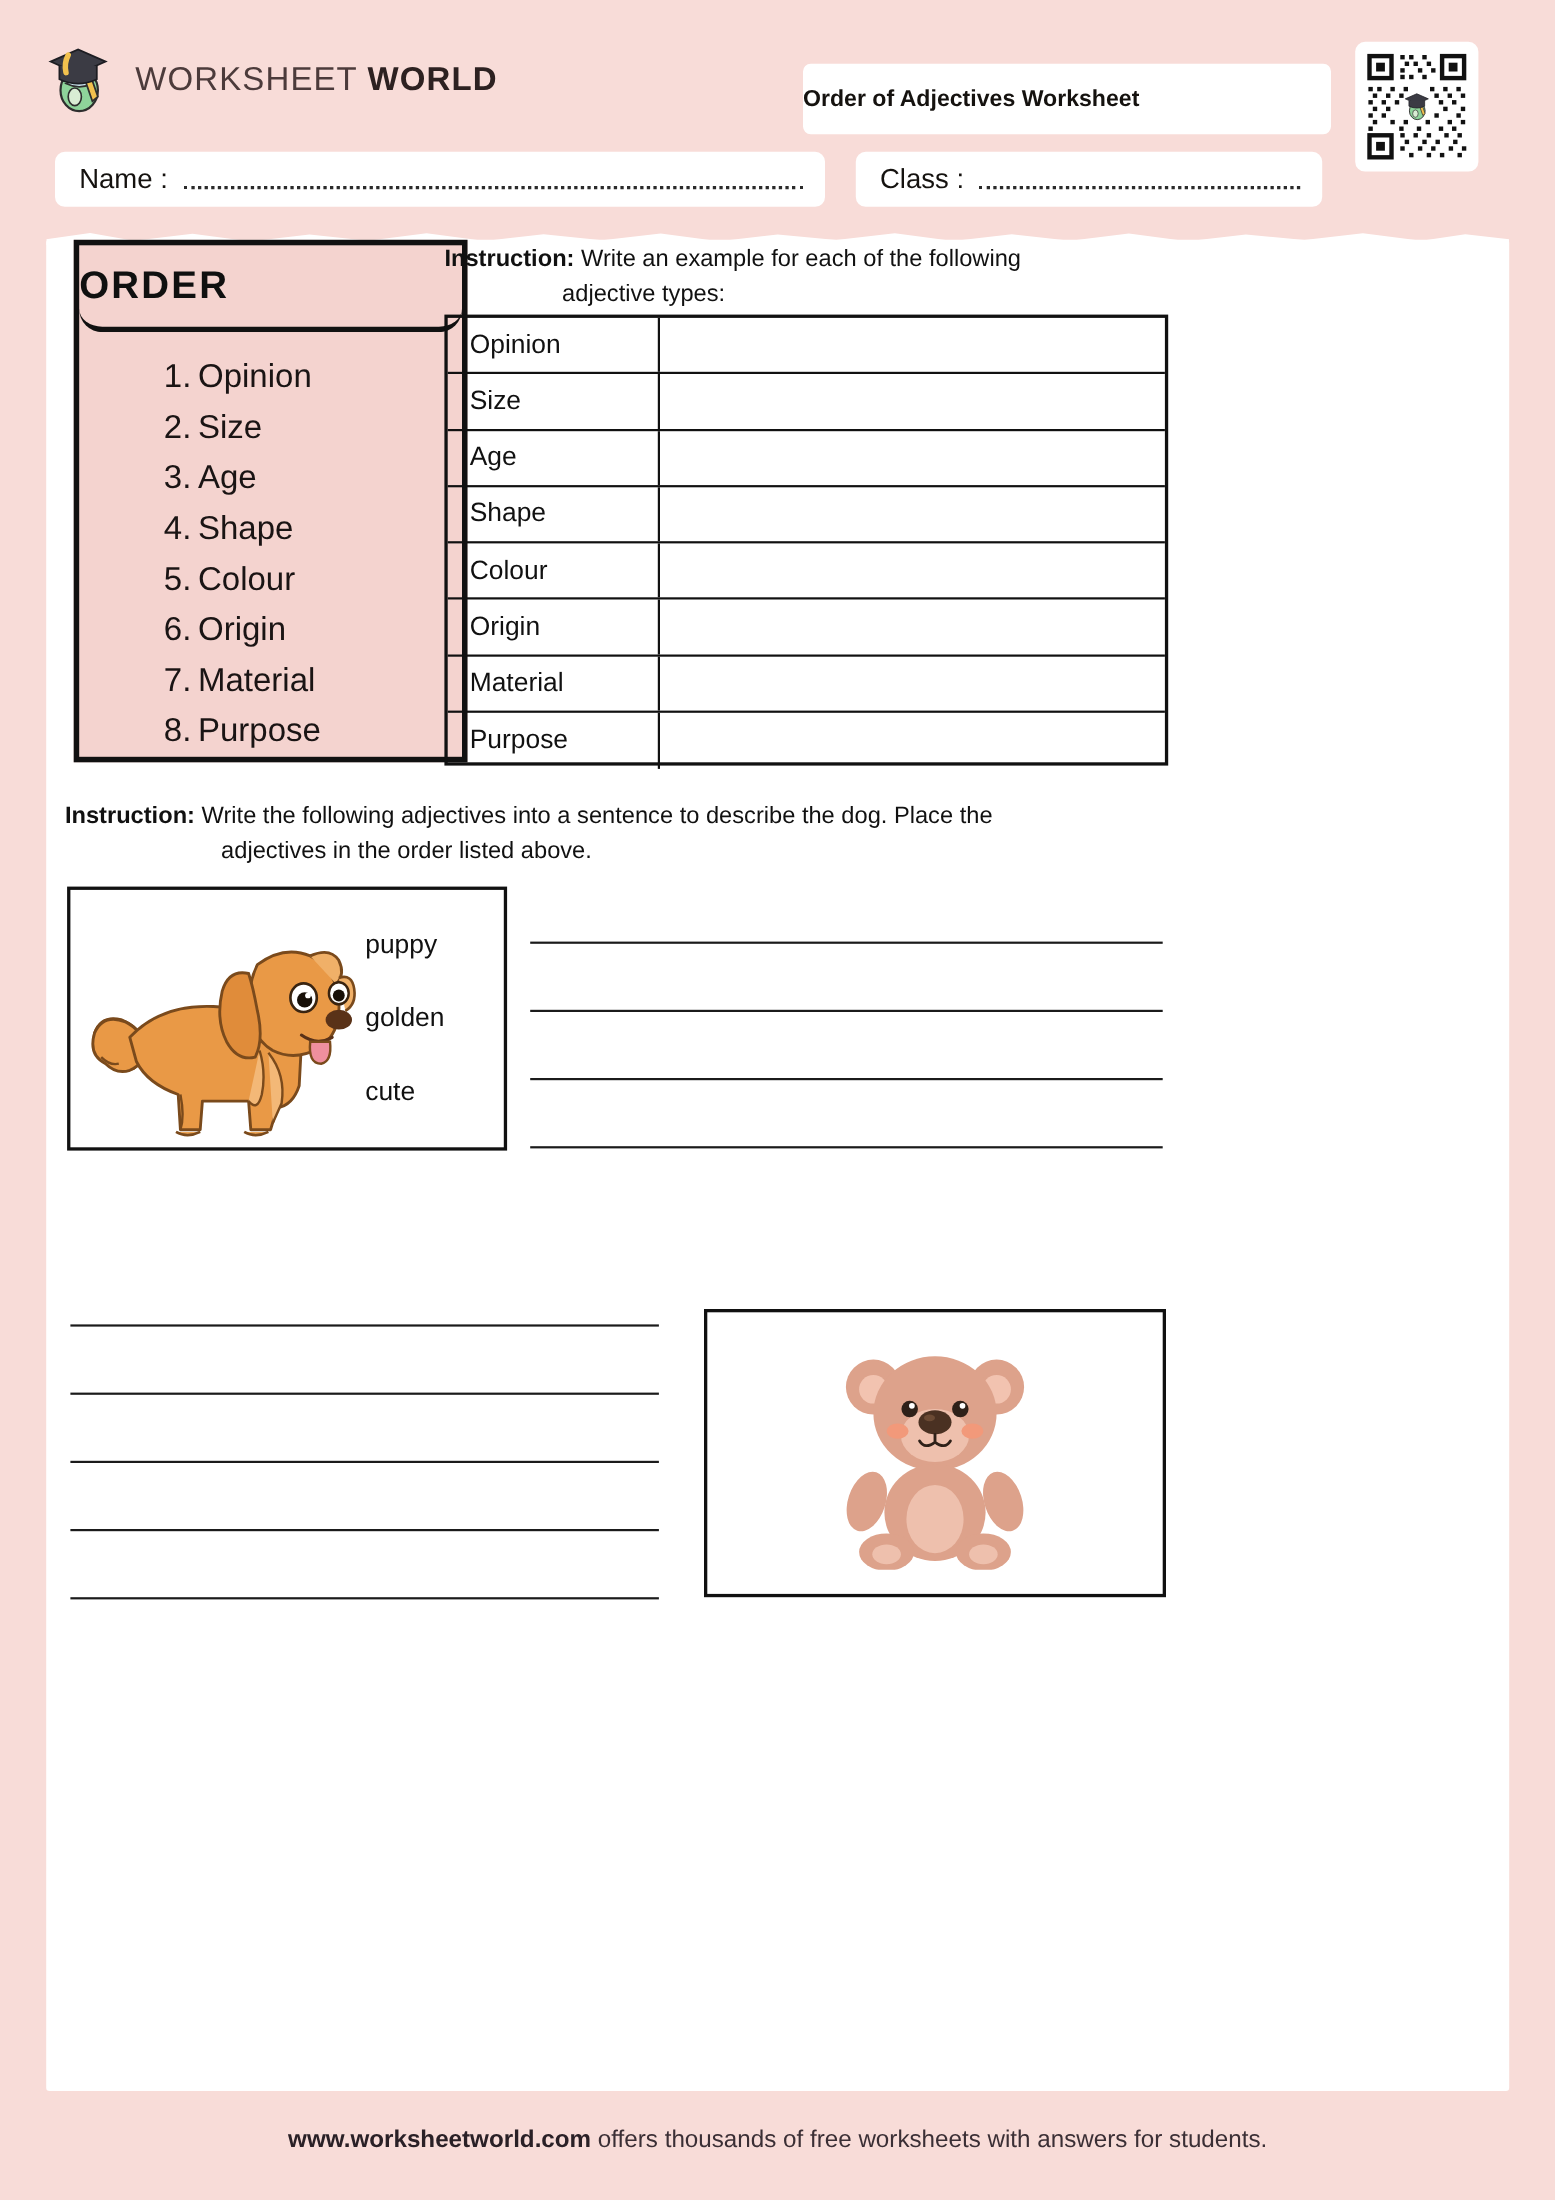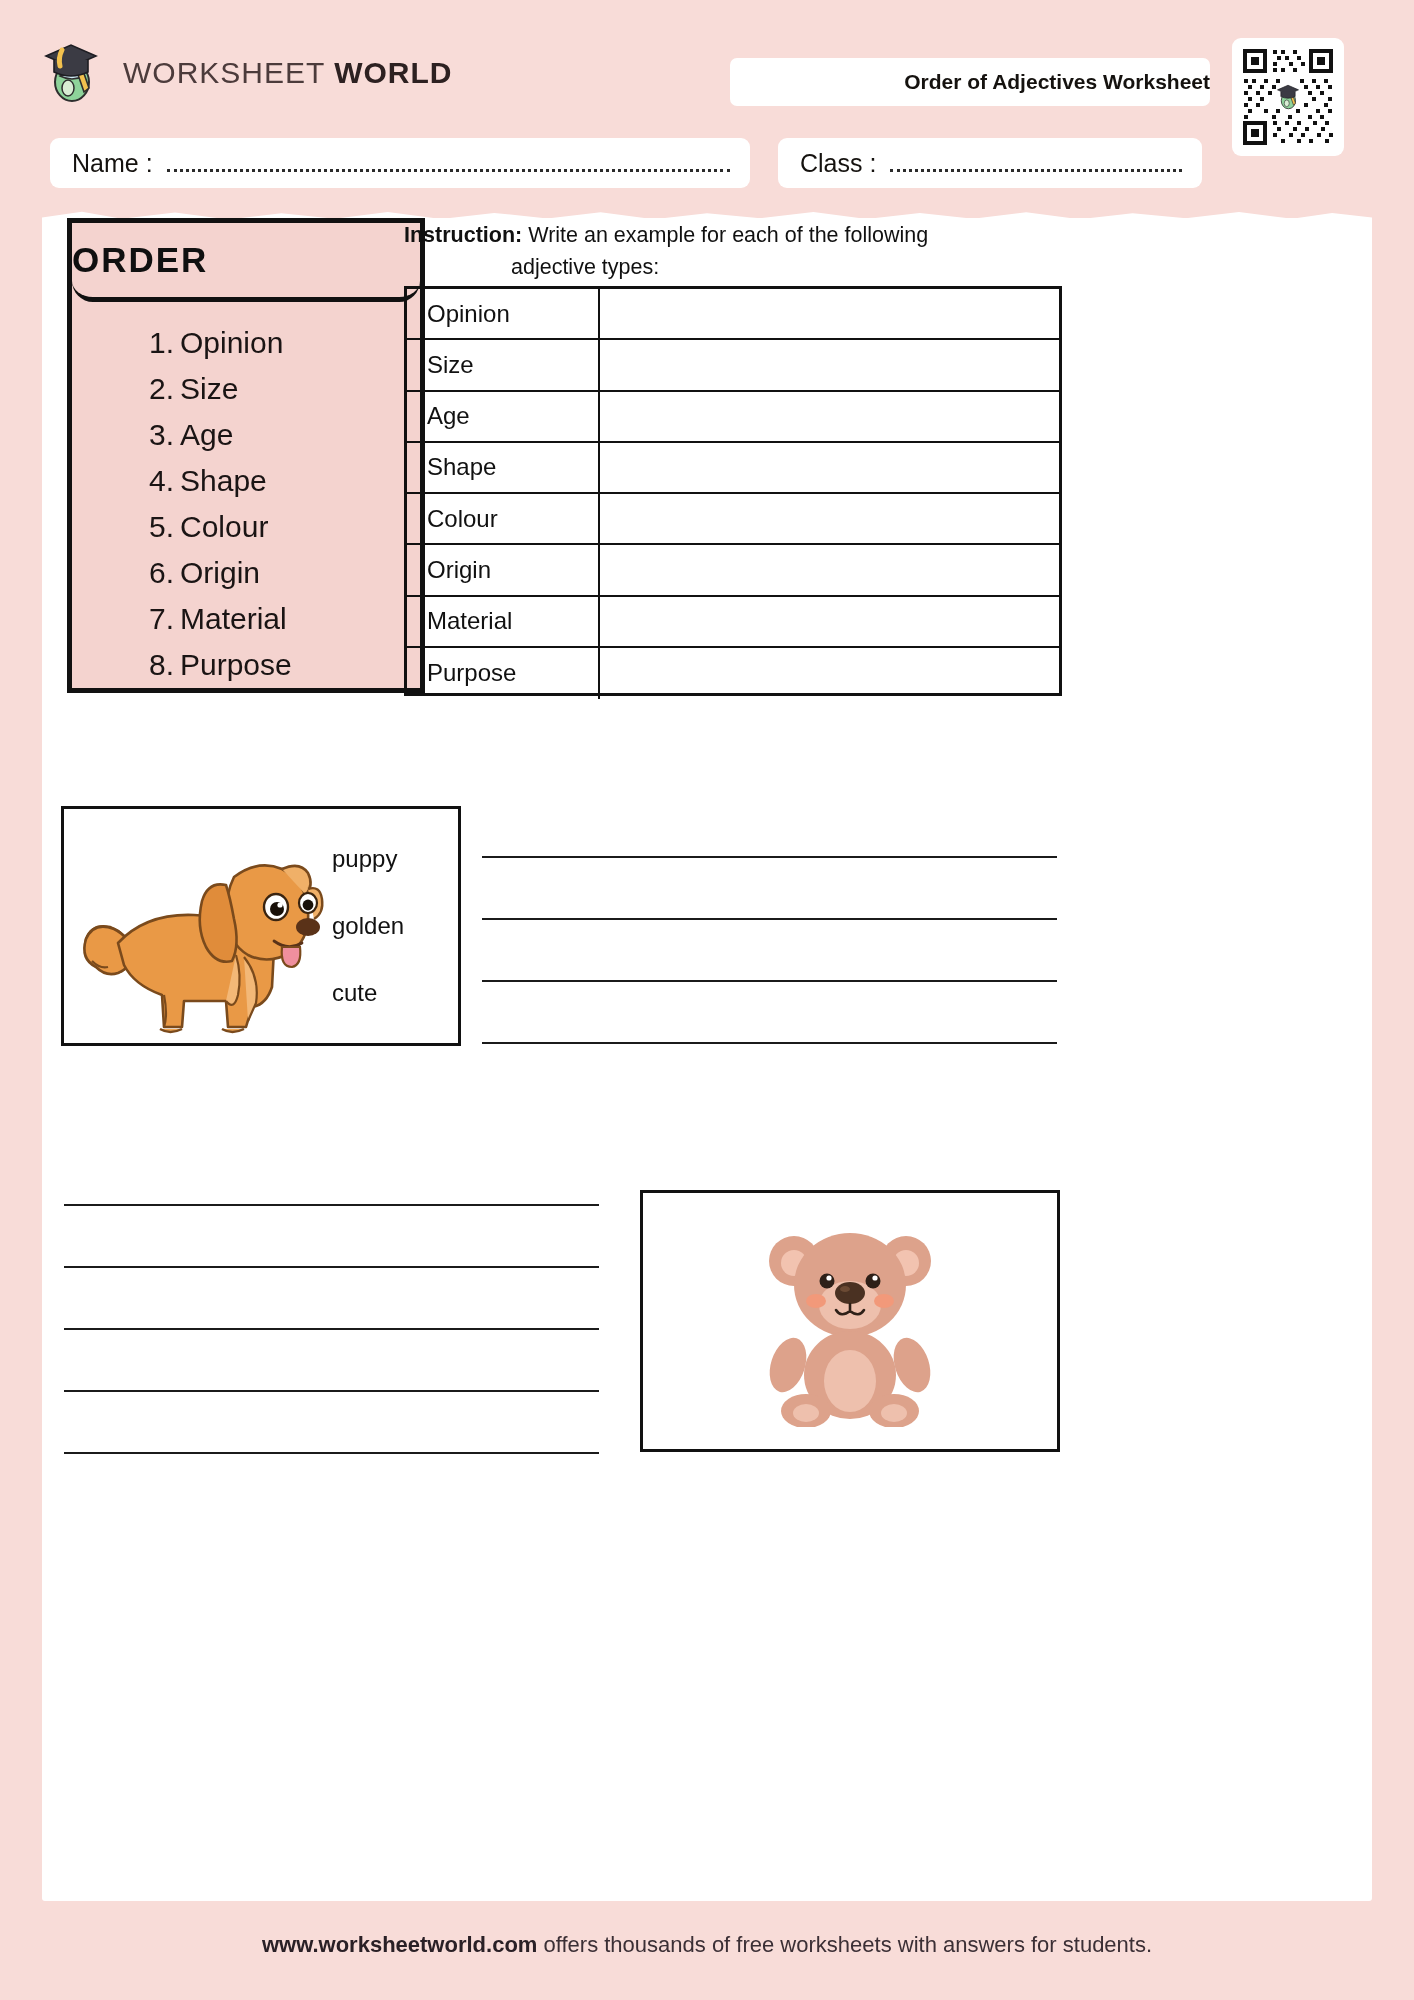--- a/index.html
+++ b/index.html
@@ -12,23 +12,23 @@
   .page { position: relative; width: 1414px; height: 2000px; background: #f8dcd8; }
 
   
   .header { position: absolute; left: 0; top: 0; width: 1414px; height: 215px; }
   .logo-wrap { position: absolute; left: 42px; top: 42px; display: flex; align-items: center; gap: 23px; justify-content: flex-end; }
   .logo-mark { width: 58px; height: 62px; position: relative; }
   .logo-text { font-size: 30px; letter-spacing: 1px; color: #4c3b3b; font-weight: 400; white-space: nowrap; }
   .logo-text b { color: #2d2121; font-weight: 700; }
 
   .title-pill {
-    position: absolute; left: 730px; top: 58px; width: 480px; height: 48px;
+    position: absolute; left: 730px; top: 58px; width: 480px; height: 64px;
     background: #ffffff; border-radius: 7px;
-    display: flex; align-items: center; justify-content: flex-end;
+    display: flex; align-items: center; justify-content: flex-start;
   }
   .title-pill span { font-size: 21px; font-weight: 700; color: #15120f; }
 
   .qr-box {
     position: absolute; left: 1232px; top: 38px; width: 112px; height: 118px;
     background: #fff; border-radius: 9px; padding: 8px;
   }
   .qr-canvas { width: 96px; height: 102px; position: relative; }
 
   .field {
@@ -312,20 +312,24 @@
       <div class="adj-row">
         <div class="adj-key">Material</div>
         <div class="adj-val"></div>
       </div>
       <div class="adj-row">
         <div class="adj-key">Purpose</div>
         <div class="adj-val"></div>
       </div>
     </div>
 
+    <div class="instr instr-2">
+      <b>Instruction:</b><span> Write the following adjectives into a sentence to describe the dog. Place the</span>
+      <span class="ind">adjectives in the order listed above.</span>
+    </div>
 
     <div class="dog-panel">
       <div class="dog-art">
         <svg width="250" height="228" viewBox="0 0 250 228">
           <g stroke="#7a4a1c" stroke-width="2.6" stroke-linejoin="round">
             <path d="M18 150 Q6 142 10 124 Q16 108 34 112 Q50 118 56 134 Q58 148 46 156 Q32 162 18 150Z" fill="#eda košto"></path>
           </g>
           <g stroke="#7a4a1c" stroke-width="2.6" fill="#e99946" stroke-linejoin="round">
             <path d="M20 152 Q4 144 10 124 Q18 106 38 114 Q54 122 56 138 Q56 152 42 158 Q30 162 20 152Z"></path>
             <path d="M42 128 Q70 98 118 100 L176 104 Q196 112 198 134 L196 172 Q190 190 176 192 L170 212 L152 212 L150 186 L108 186 L106 212 L88 212 L86 180 Q58 170 48 150Z"></path>

